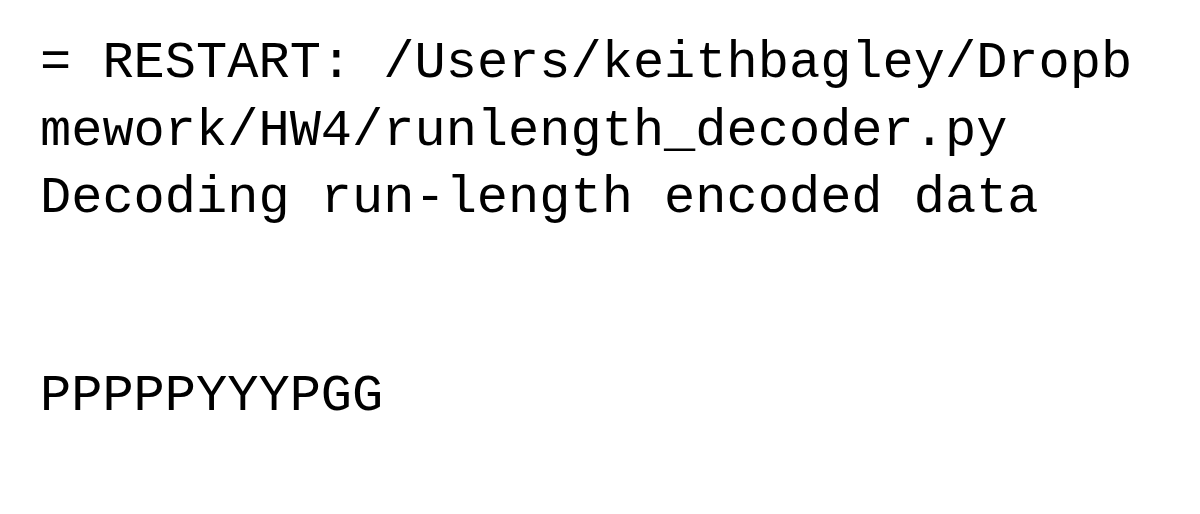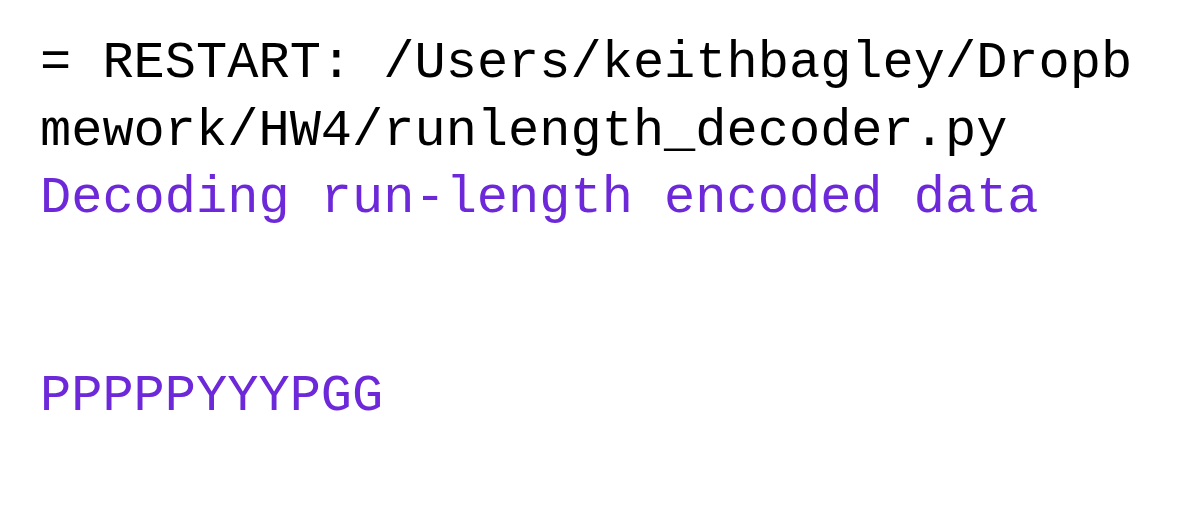--- a/index.html
+++ b/index.html
@@ -18,21 +18,21 @@
       overflow: hidden;
     }
     .console-line {
       white-space: pre-wrap;
       word-break: break-all;
     }
     .restart-line {
       color: #000000;
     }
     .output-blue {
-      color: #6d28d9;
+      color: #000000;
     }
     .spacer {
       height: 130px;
     }
   </style>
 </head>
 <body>
 
 <div class="console-line restart-line"><span>= RESTART: </span><span>/Users/keithbagley/Dropb</span></div>
 <div class="console-line restart-line"><span>mework/HW4/runlength_decoder.py</span></div>

